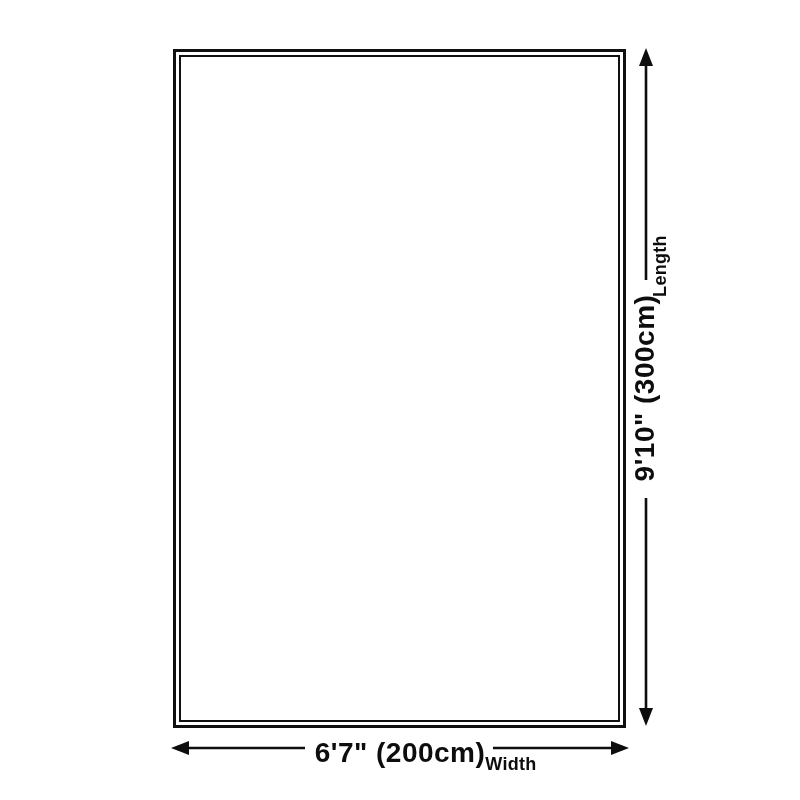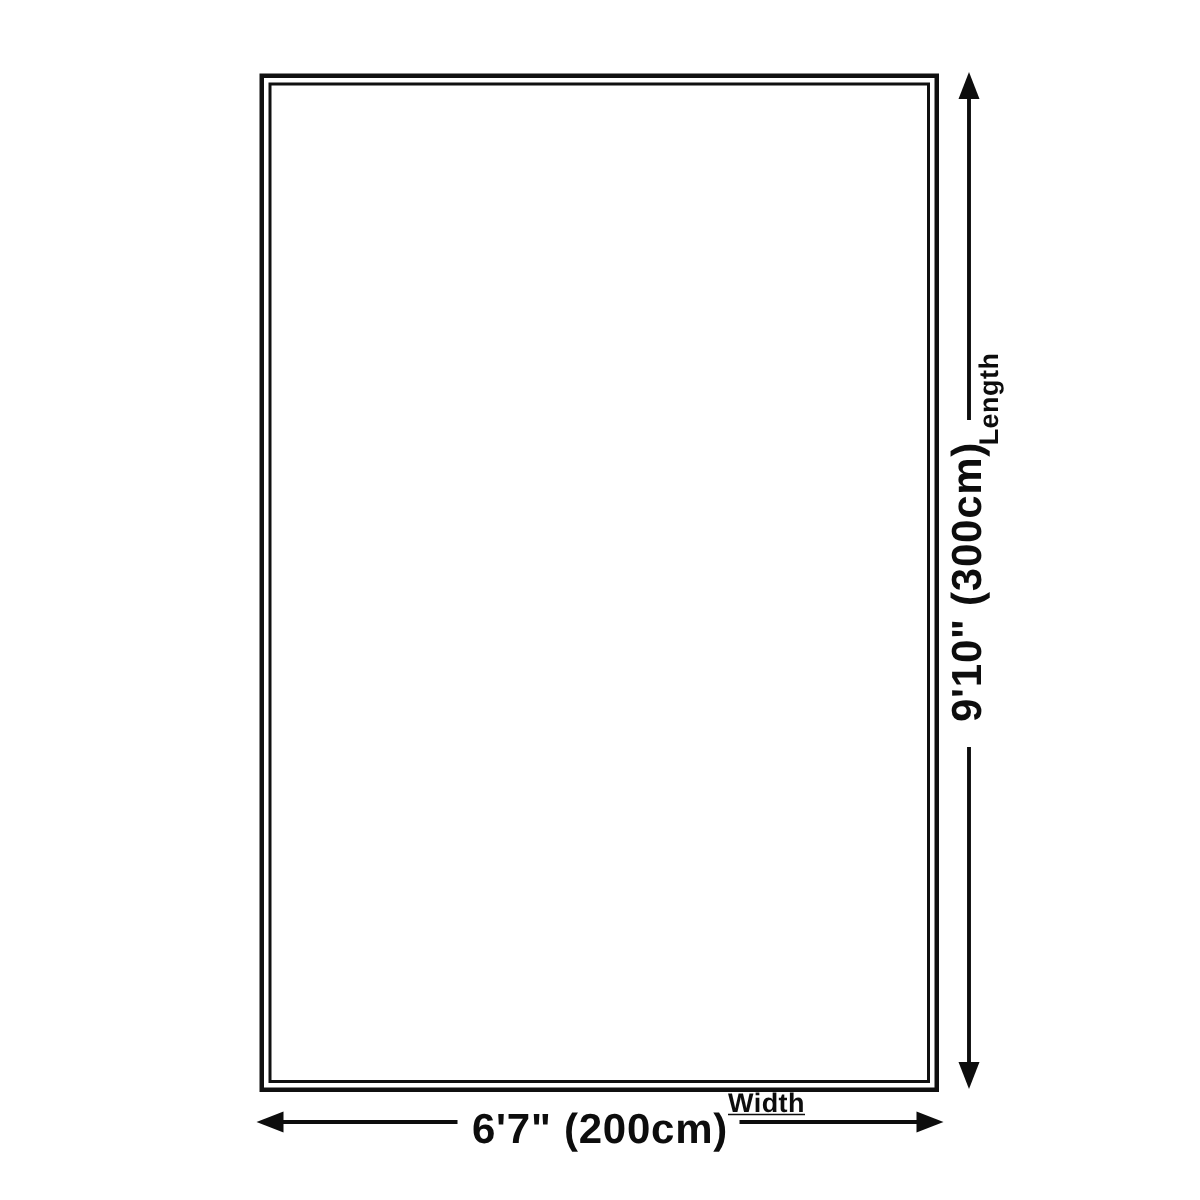--- a/index.html
+++ b/index.html
@@ -58,21 +58,21 @@
     font-size: 28px;
     font-weight: 700;
     letter-spacing: 0.5px;
   }
   .dim-label {
     font-size: 18px;
     font-weight: 700;
     letter-spacing: 0.3px;
   }
   .width-value  { left: 400px; top: 753px; }
-  .width-label  { left: 511px; top: 736px; text-decoration: underline; }
+  .width-label  { left: 511px; top: 764px; }
   .length-value { left: 645px; top: 388px; }
   .length-label { left: 660px; top: 266px; }
 </style>
 </head>
 <body>
 
 <div class="stage">
 
   <div class="rug-outer">
     <div class="rug-inner"></div>

